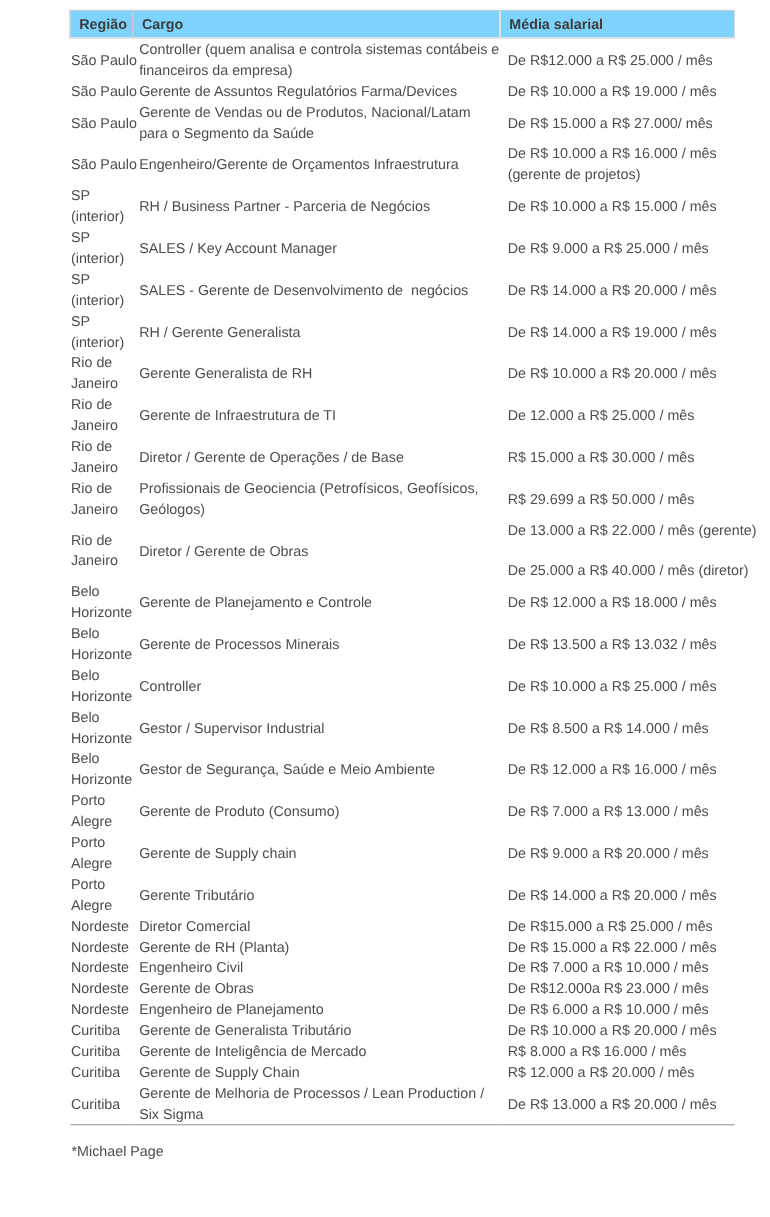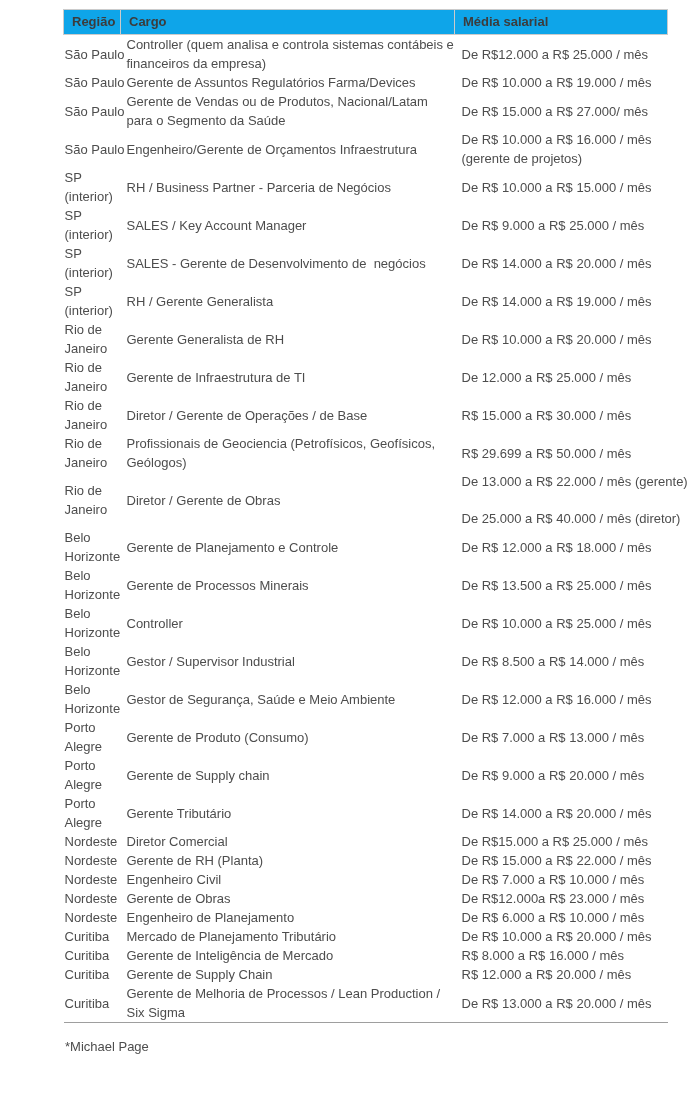--- a/index.html
+++ b/index.html
@@ -24,21 +24,21 @@
   }
   table.salary-table {
     border-collapse: collapse;
     table-layout: fixed;
     width: 604px;
   }
   col.c-region { width: 57px; }
   col.c-cargo  { width: 334px; }
   col.c-salary { width: 213px; }
   th {
-    background: #0ea5e9;
+    background: #7dd3fc;
     border: 1px solid #cbcbcb;
     font-weight: bold;
     color: #3c3c3c;
     text-align: left;
     font-size: 13px;
     line-height: 16px;
     padding: 4px 8px;
     overflow: hidden;
   }
   td {
@@ -175,21 +175,21 @@
           <td class="col-region">Belo Horizonte</td>
           <td class="col-cargo">Gerente de Planejamento e Controle</td>
           <td class="col-salary">
             <div class="salary-line">De R$ 12.000 a R$ 18.000 / mês</div>
           </td>
         </tr>
         <tr>
           <td class="col-region">Belo Horizonte</td>
           <td class="col-cargo">Gerente de Processos Minerais</td>
           <td class="col-salary">
-            <div class="salary-line">De R$ 13.500 a R$ 25.000 / mês</div>
+            <div class="salary-line">De R$ 13.500 a R$ 13.032 / mês</div>
           </td>
         </tr>
         <tr>
           <td class="col-region">Belo Horizonte</td>
           <td class="col-cargo">Controller</td>
           <td class="col-salary">
             <div class="salary-line">De R$ 10.000 a R$ 25.000 / mês</div>
           </td>
         </tr>
         <tr>
@@ -257,21 +257,21 @@
         </tr>
         <tr>
           <td class="col-region">Nordeste</td>
           <td class="col-cargo">Engenheiro de Planejamento</td>
           <td class="col-salary">
             <div class="salary-line">De R$ 6.000 a R$ 10.000 / mês</div>
           </td>
         </tr>
         <tr>
           <td class="col-region">Curitiba</td>
-          <td class="col-cargo">Mercado de Planejamento Tributário</td>
+          <td class="col-cargo">Gerente de Generalista Tributário</td>
           <td class="col-salary">
             <div class="salary-line">De R$ 10.000 a R$ 20.000 / mês</div>
           </td>
         </tr>
         <tr>
           <td class="col-region">Curitiba</td>
           <td class="col-cargo">Gerente de Inteligência de Mercado</td>
           <td class="col-salary">
             <div class="salary-line">R$ 8.000 a R$ 16.000 / mês</div>
           </td>

